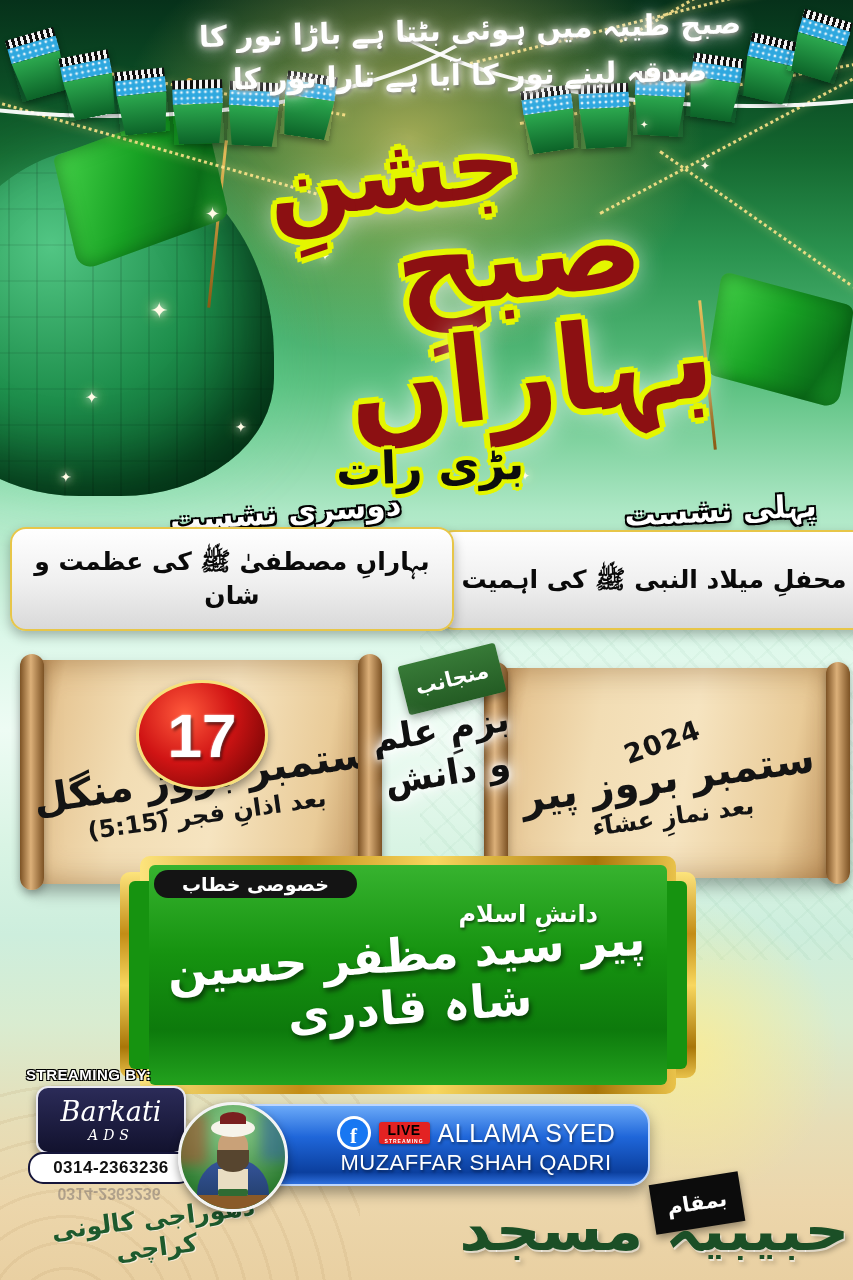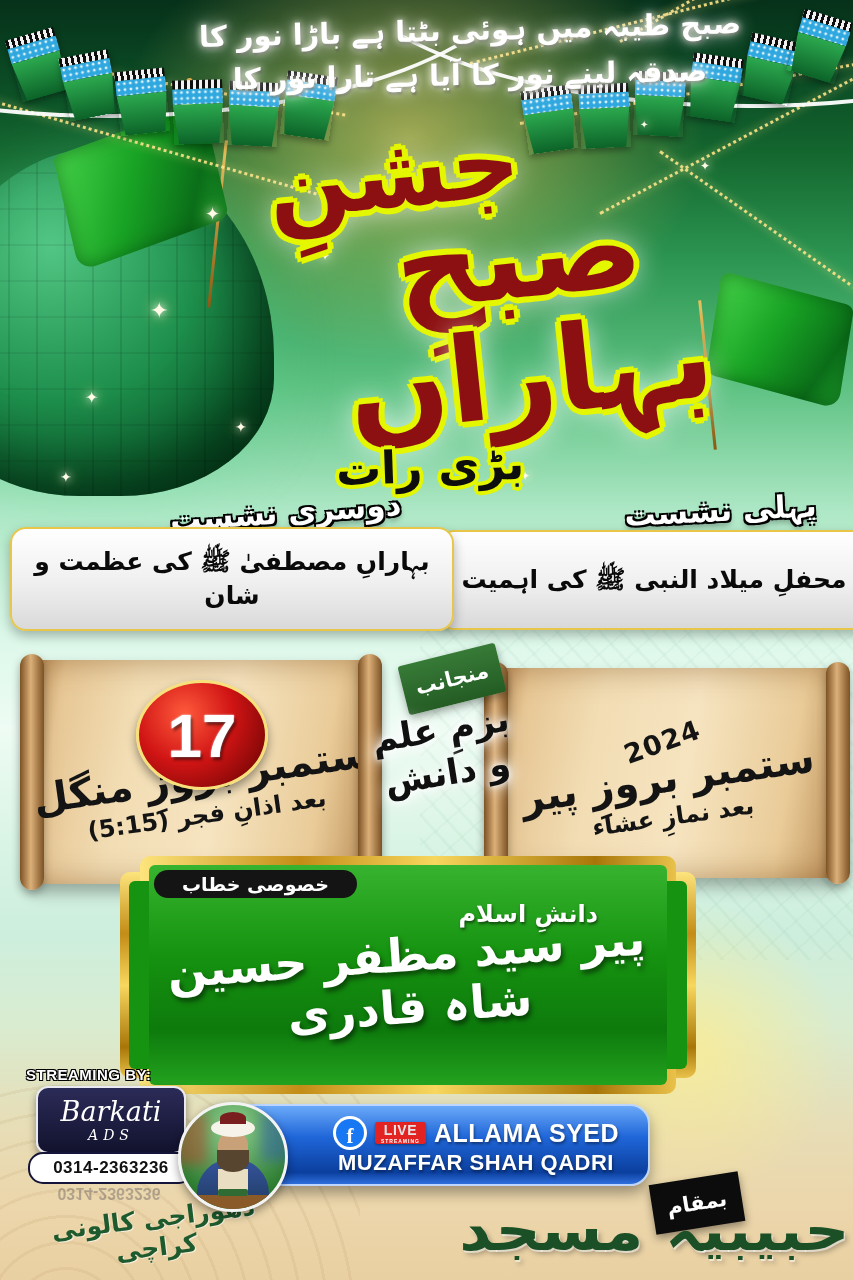--- a/index.html
+++ b/index.html
@@ -163,23 +163,23 @@
       border:2px solid #bcd6ff;box-shadow:0 7px 14px rgba(0,0,0,.35);}
   .bar-rows{position:absolute;left:104px;right:6px;top:2px;bottom:2px;display:flex;flex-direction:column;
       align-items:center;justify-content:center;gap:1px;}
   .bar-r1{display:flex;align-items:center;gap:8px;}
   .fb{width:34px;height:34px;border-radius:50%;background:#fff;display:flex;align-items:center;justify-content:center;}
   .fb-in{width:28px;height:28px;border-radius:50%;background:var(--c-fb,#1877f2);color:#fff;
       font-family:"Liberation Serif",serif;font-weight:bold;font-size:21px;display:flex;align-items:flex-end;
       justify-content:center;line-height:1.05;}
   .live{background:var(--c-livered,#e32222);border-radius:3px;padding:1px 6px 0;display:flex;flex-direction:column;
       align-items:center;box-shadow:0 1px 3px rgba(0,0,0,.4);}
-  .live-t{font-family:"Liberation Sans",sans-serif;font-size:14px;font-weight:900;color:#e5e5e5;line-height:1.05;letter-spacing:.5px;}
+  .live-t{font-family:"Liberation Sans",sans-serif;font-size:14px;font-weight:900;color:#000000;line-height:1.05;letter-spacing:.5px;}
   .live-s{font-family:"Liberation Sans",sans-serif;font-size:5px;font-weight:bold;color:#fff;letter-spacing:1px;}
-  .bar-n1,.bar-n2{font-family:"Liberation Sans",sans-serif;font-weight:700;color:#fff;
+  .bar-n1,.bar-n2{font-family:"Liberation Sans",sans-serif;font-weight:400;color:#fff;
       text-shadow:1px 2px 3px rgba(0,0,0,.45);letter-spacing:.5px;line-height:1.05;}
   .bar-n1{font-size:25px;} .bar-n2{font-size:22px;}
 
   
   .photo{position:absolute;left:-28px;top:-4px;width:104px;height:104px;border-radius:50%;
       border:3px solid #f3f3f3;overflow:hidden;box-shadow:0 4px 10px rgba(0,0,0,.4);
       background:radial-gradient(circle at 50% 22%,#8fd08f,#2e7d32 72%,#1d5c22);}
   .photo .blobA{position:absolute;left:-8px;top:8px;width:34px;height:52px;background:rgba(200,60,40,.45);filter:blur(6px);}
   .photo .blobB{position:absolute;right:-6px;top:6px;width:30px;height:50px;background:rgba(40,80,200,.4);filter:blur(6px);}
   .photo .body{position:absolute;left:50%;bottom:10px;transform:translateX(-50%);width:72px;height:40px;

